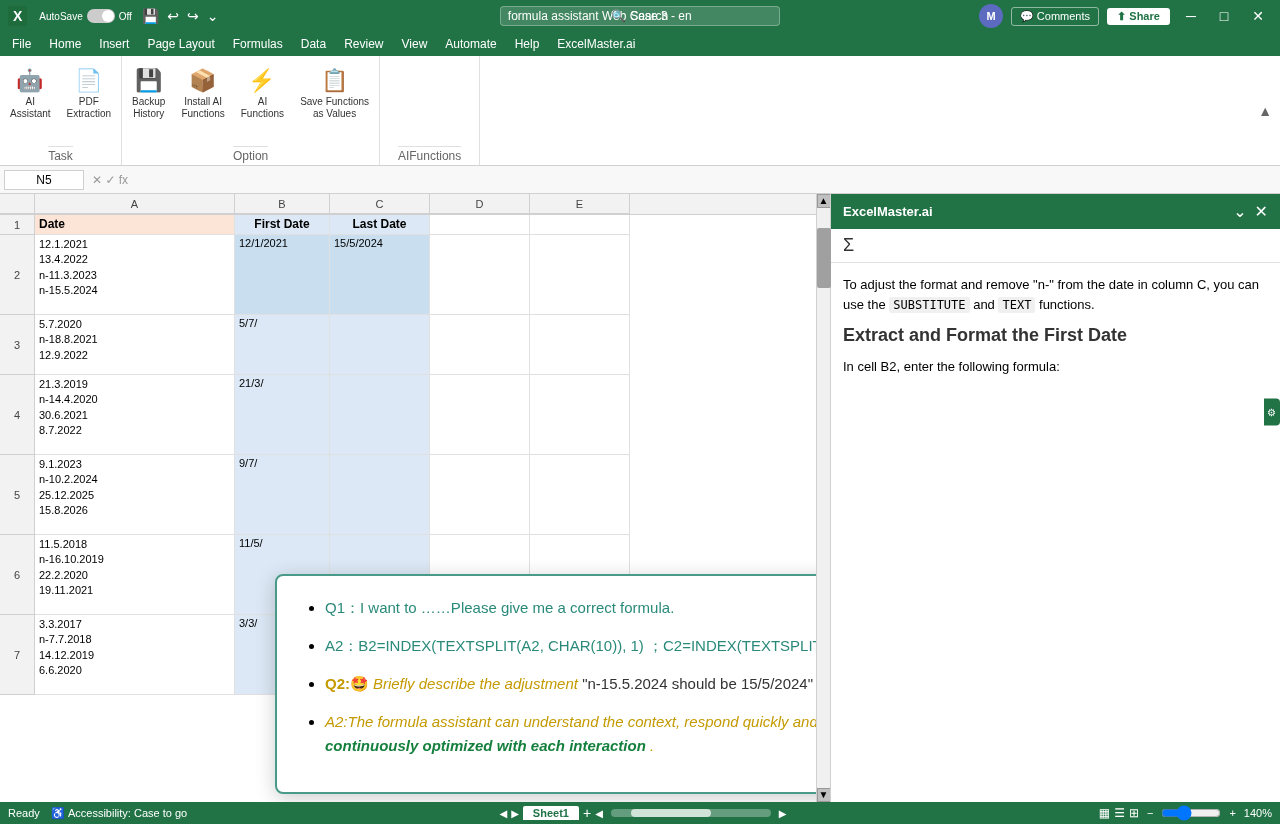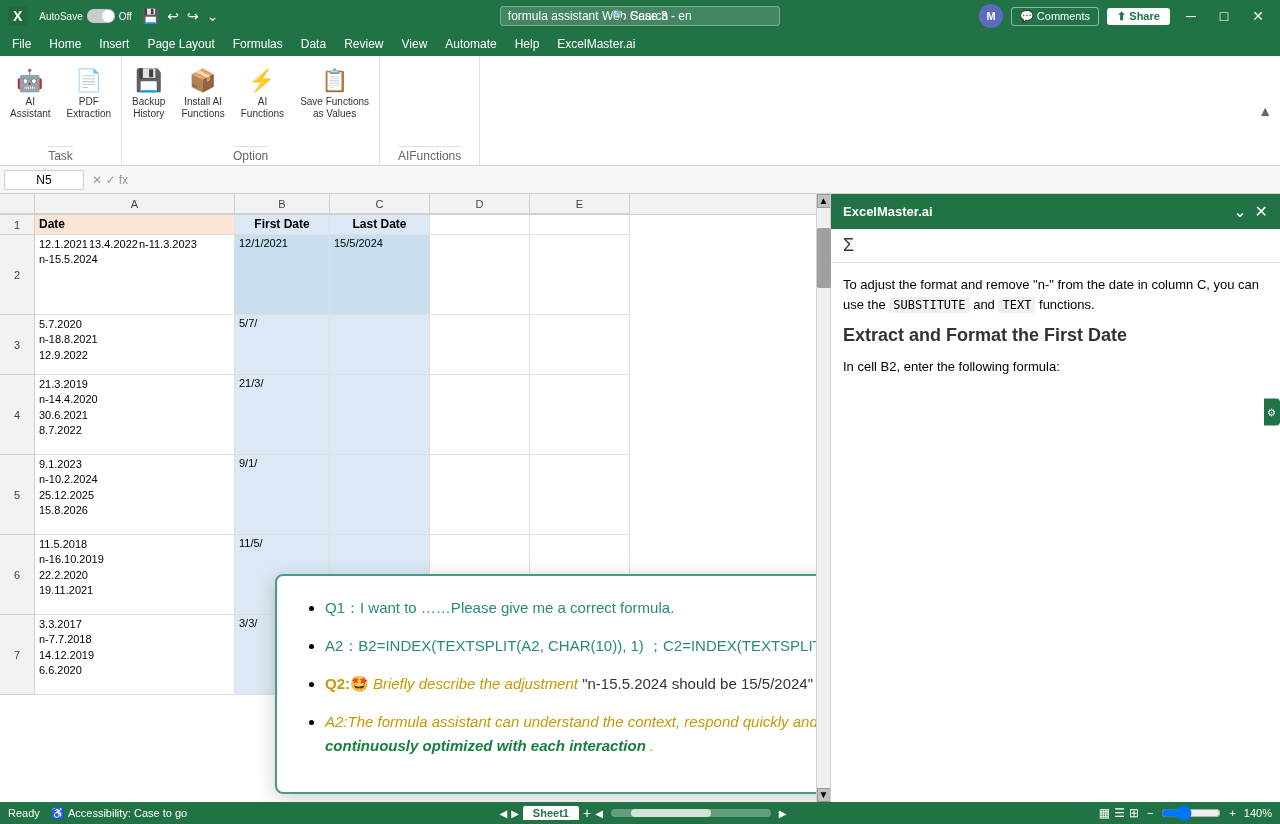--- a/index.html
+++ b/index.html
@@ -349,21 +349,21 @@
 
           <div class="grid-row" style="height:20px;">
             <div class="grid-cell cell-a cell-date-header">Date</div>
             <div class="grid-cell cell-b" style="background:#dce8f5;font-weight:bold;font-size:12px;align-items:center;justify-content:center;text-align:center;">First Date</div>
             <div class="grid-cell cell-c" style="background:#dce8f5;font-weight:bold;font-size:12px;align-items:center;justify-content:center;text-align:center;">Last  Date</div>
             <div class="grid-cell cell-d"></div>
             <div class="grid-cell cell-e"></div>
           </div>
 
           <div class="grid-row row-bg-2" style="height:80px;">
-            <div class="grid-cell cell-a" style="gap:1px;">
+            <div class="grid-cell cell-a" style="flex-direction:column;gap:1px;">
               <span class="date-text">12.1.2021</span>
               <span class="date-text">13.4.2022</span>
               <span class="date-text">n-11.3.2023</span>
               <span class="date-text">n-15.5.2024</span>
             </div>
             <div class="grid-cell cell-b" style="background:#c9dff0;align-items:center;">12/1/2021</div>
             <div class="grid-cell cell-c" style="background:#c9dff0;align-items:center;">15/5/2024</div>
             <div class="grid-cell cell-d"></div>
             <div class="grid-cell cell-e"></div>
           </div>
@@ -393,21 +393,21 @@
             <div class="grid-cell cell-e"></div>
           </div>
 
           <div class="grid-row" style="height:80px;">
             <div class="grid-cell cell-a" style="flex-direction:column;gap:1px;">
               <span class="date-text">9.1.2023</span>
               <span class="date-text">n-10.2.2024</span>
               <span class="date-text">25.12.2025</span>
               <span class="date-text">15.8.2026</span>
             </div>
-            <div class="grid-cell cell-b" style="background:#dce8f5;align-items:center;">9/1/</div>
+            <div class="grid-cell cell-b" style="background:#dce8f5;align-items:center;">9/7/</div>
             <div class="grid-cell cell-c" style="background:#dce8f5;align-items:center;"></div>
             <div class="grid-cell cell-d"></div>
             <div class="grid-cell cell-e"></div>
           </div>
 
           <div class="grid-row" style="height:80px;">
             <div class="grid-cell cell-a" style="flex-direction:column;gap:1px;">
               <span class="date-text">11.5.2018</span>
               <span class="date-text">n-16.10.2019</span>
               <span class="date-text">22.2.2020</span>

